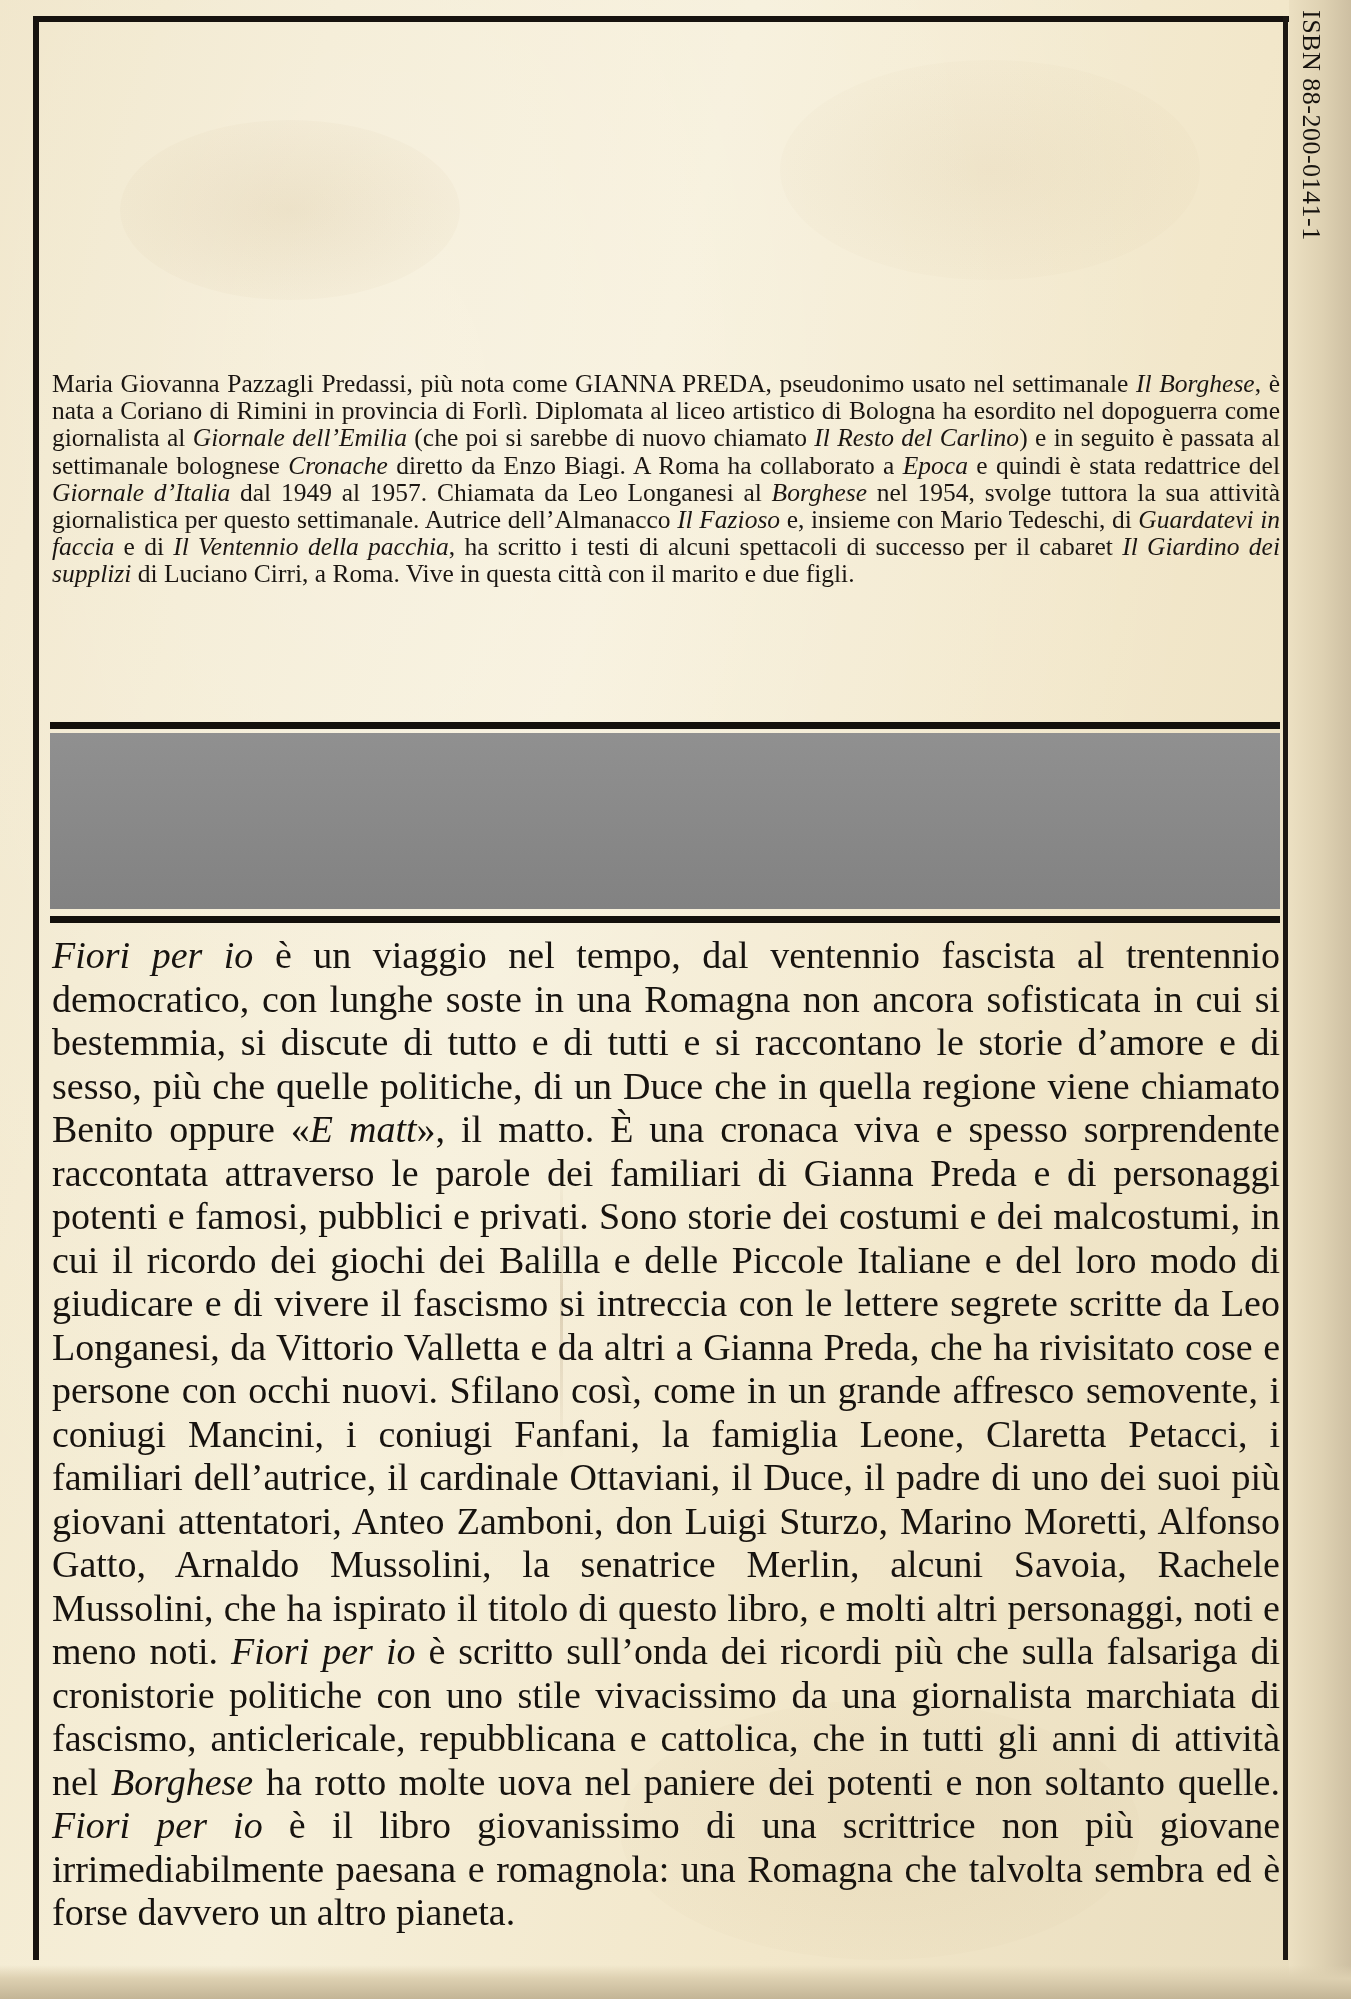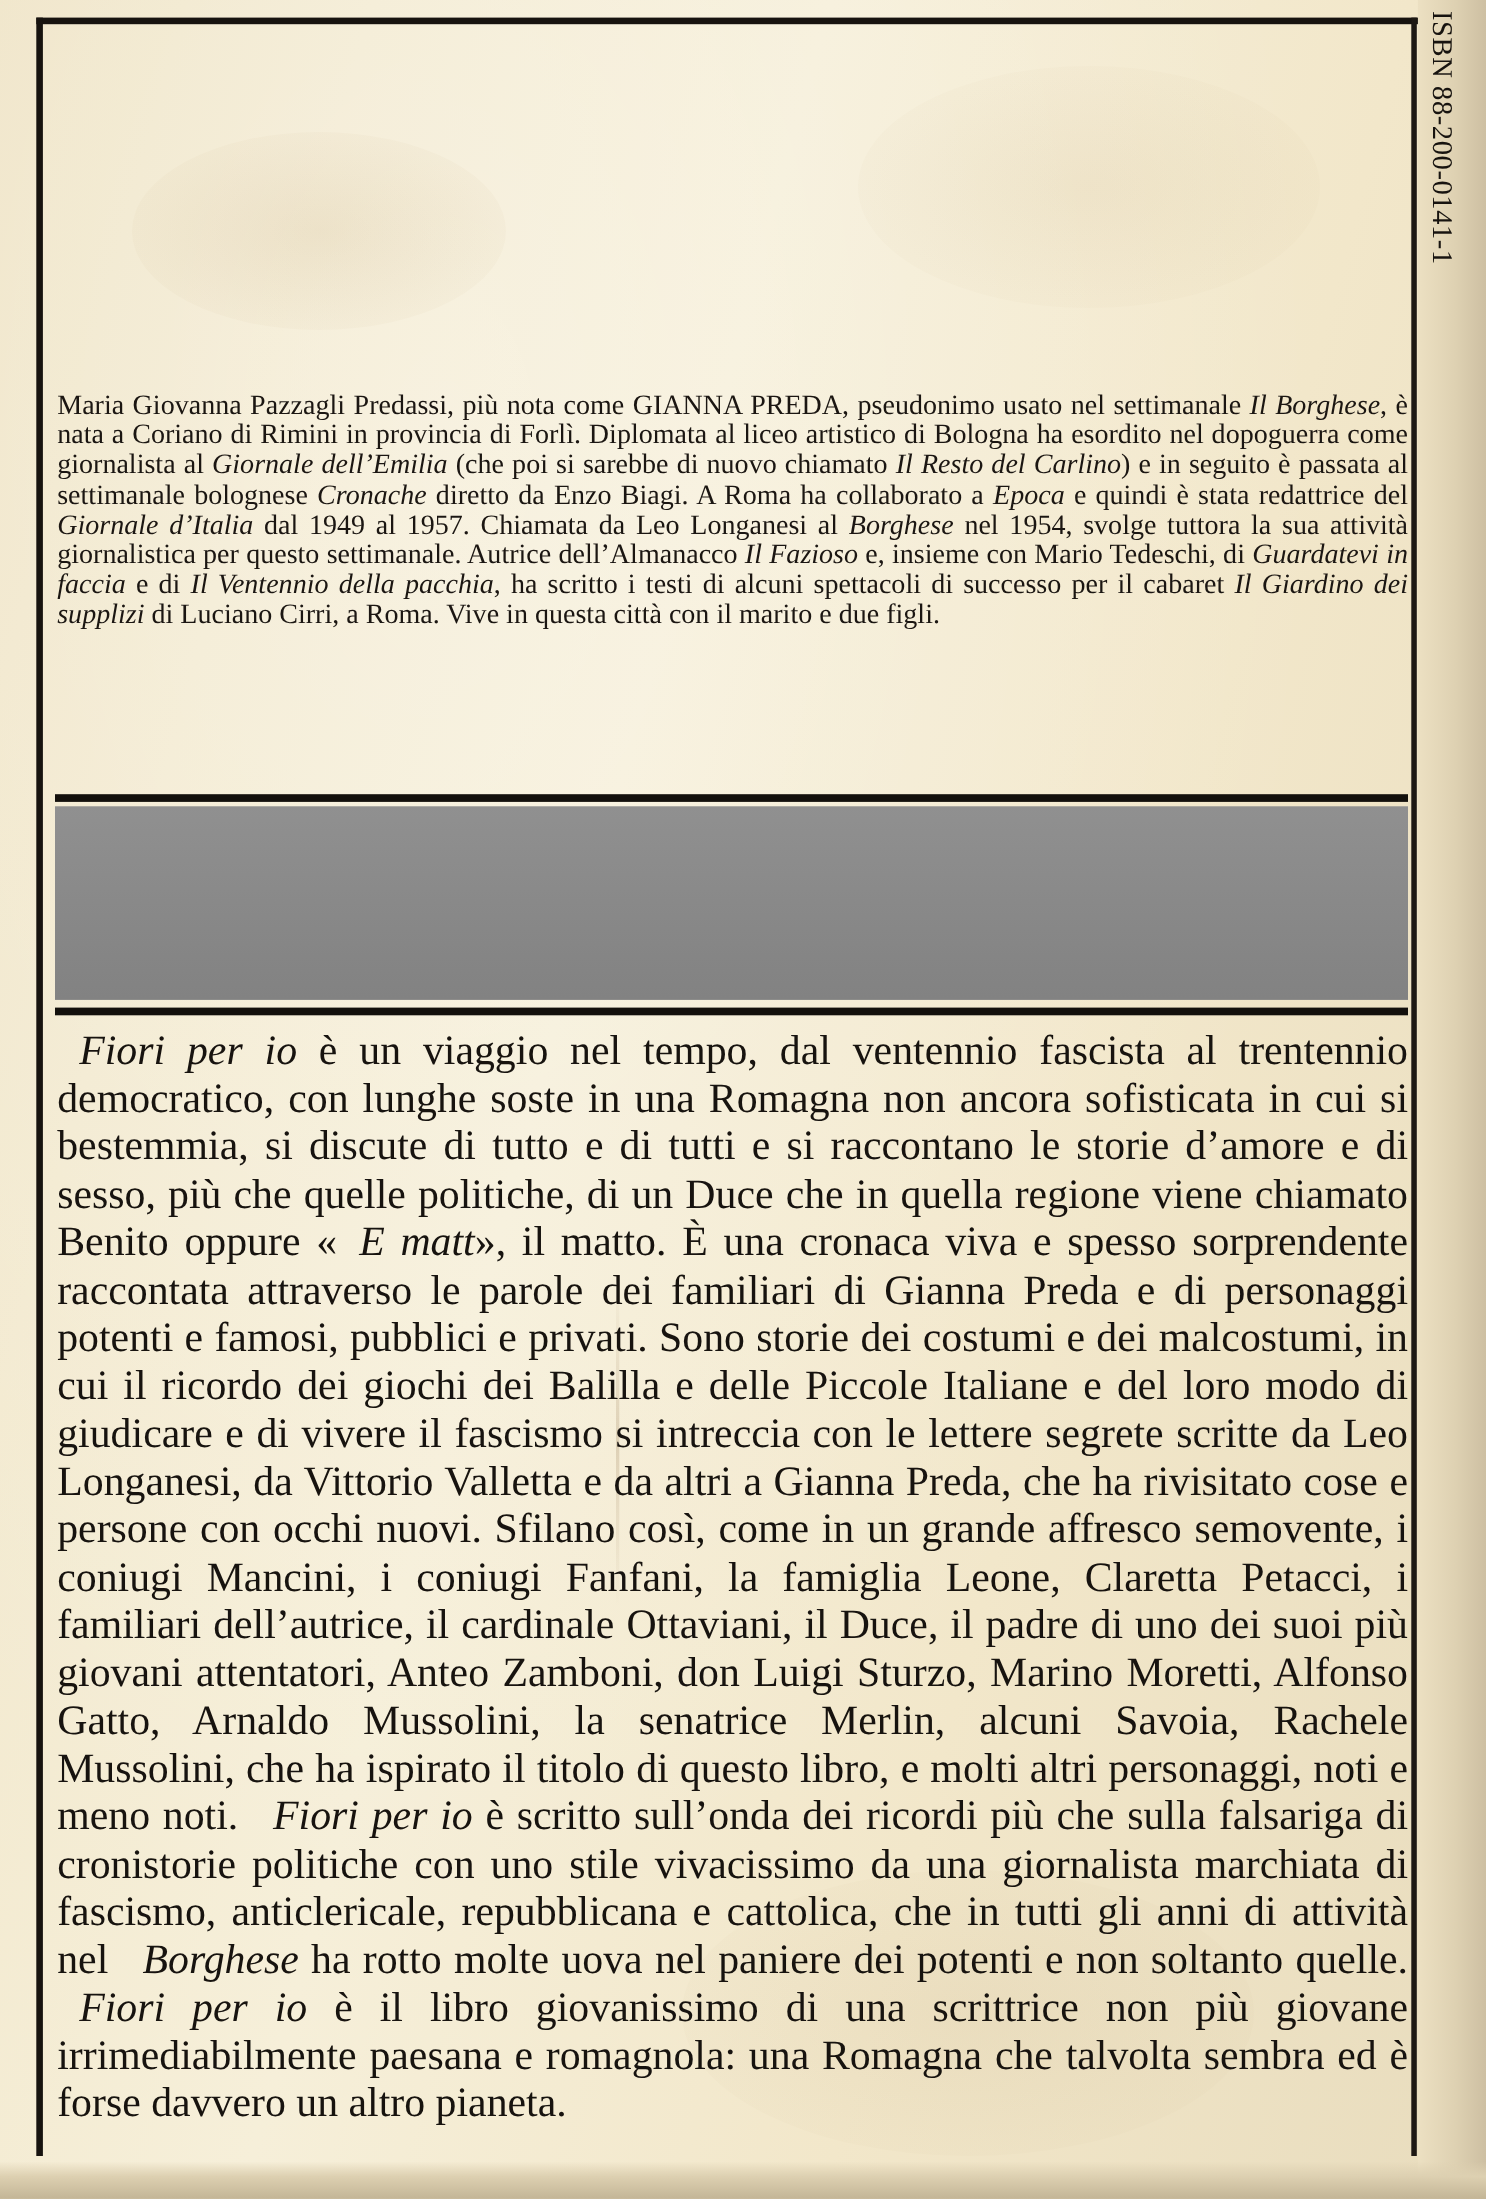--- a/index.html
+++ b/index.html
@@ -71,21 +71,21 @@
     white-space: nowrap;
     transform-origin: left top;
     transform: rotate(90deg) translateY(-100%);
     font-family: "Liberation Serif", "DejaVu Serif", serif;
   }
 
   
   .bio {
     position: absolute;
     left: 52px;
-    top: 354px;
+    top: 370px;
     width: 1228px;
     font-size: 25.5px;
     line-height: 27.2px;
     color: #1b1612;
     text-align: justify;
     text-justify: inter-word;
     hyphens: manual;
   }
   .bio i { font-style: italic; }
 
@@ -121,21 +121,21 @@
     position: absolute;
     left: 52px;
     top: 934px;
     width: 1228px;
     font-size: 38px;
     line-height: 43.5px;
     color: #17130f;
     text-align: justify;
     text-justify: inter-word;
   }
-  .blurb i { font-style: italic; margin-left: 20px; }
+  .blurb i { font-style: italic; }
 
   
   .blotch {
     position: absolute;
     border-radius: 50%;
     pointer-events: none;
   }
   .b1 { left: 120px; top: 120px; width: 340px; height: 180px;
         background: radial-gradient(ellipse, rgba(190,160,110,0.16), rgba(0,0,0,0)); }
   .b2 { left: 780px; top: 60px; width: 420px; height: 220px;

